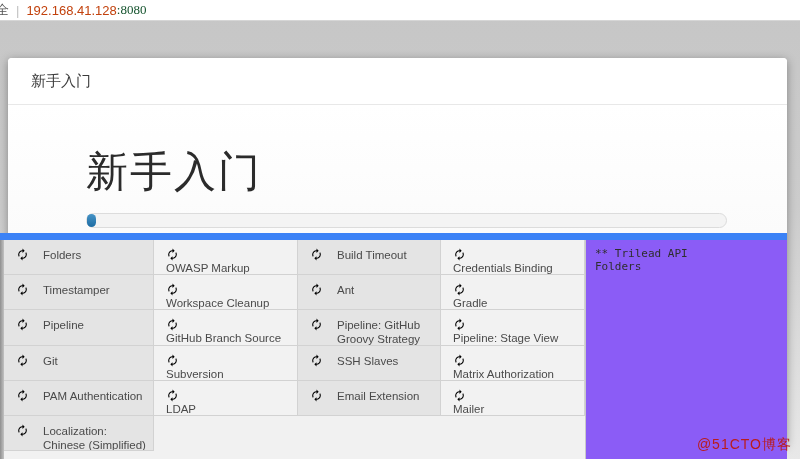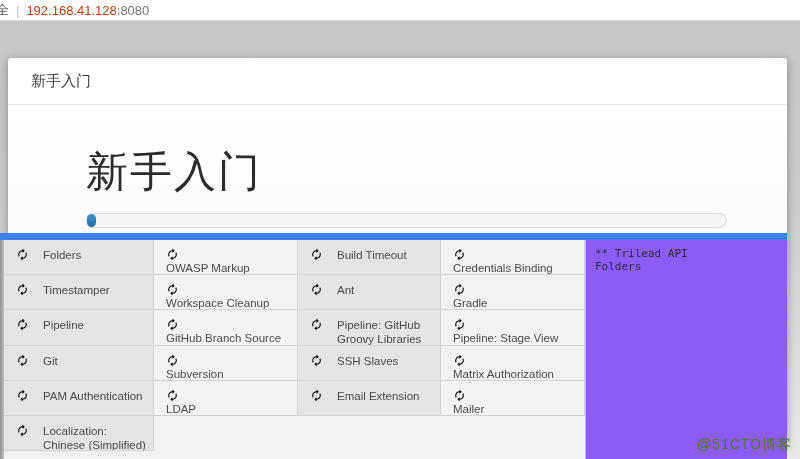--- a/index.html
+++ b/index.html
@@ -13,21 +13,21 @@
   
   .address-bar {
     position: absolute; left: 0; top: 0; width: 800px; height: 21px;
     background: #ffffff; border-bottom: 1px solid #d6d6d6;
     display: flex; align-items: center; font-size: 13px; color: #333;
     white-space: nowrap; overflow: hidden;
   }
   .address-bar .prefix { margin-left: -4px; color: #555; }
   .address-bar .sep { color: #c0c0c0; margin: 0 7px; }
   .address-bar .host { color: #c2410c; }
-  .address-bar .port { color: #737373; }
+  .address-bar .port { color: #14532d; font-family: Liberation Serif, serif; }
 
   
   .modal {
     position: absolute; left: 8px; top: 38px; width: 779px; height: 387px;
     background: #ffffff; border-radius: 4px;
     box-shadow: 0 2px 10px rgba(0,0,0,0.35);
     margin-top: 20px;
   }
   .modal-header {
     height: 47px; border-bottom: 1px solid #e8e8e8;
@@ -87,21 +87,21 @@
   .console {
     flex: 1; border-left: 1px solid #c9c9c9; background: #8b5cf6;
     font-family: "DejaVu Sans Mono", monospace;
     font-size: 11px; color: #2e2e2e; line-height: 13px;
     padding: 7px 6px 0 9px;
   }
 
   
   .watermark {
     position: absolute; right: 8px; bottom: 5px;
-    font-size: 14px; color: #4d7c0f; letter-spacing: 1px; margin-left: 12px;
+    font-size: 14px; color: #b91c1c; letter-spacing: 1px; margin-left: 12px;
   }
 </style>
 </head>
 <body>
 
 <svg width="0" height="0" style="position:absolute">
   <defs>
     <path id="sync-path" d="M12 6v3l4-4-4-4v3c-4.42 0-8 3.58-8 8 0 1.57.46 3.03 1.24 4.26L6.7 14.8c-.45-.83-.7-1.79-.7-2.8 0-3.31 2.69-6 6-6zm6.76 1.74L17.3 9.2c.44.84.7 1.79.7 2.8 0 3.31-2.69 6-6 6v-3l-4 4 4 4v-3c4.42 0 8-3.58 8-8 0-1.57-.46-3.03-1.24-4.26z"></path>
   </defs>
 </svg>
@@ -185,21 +185,21 @@
         <div class="plugin-cell cell-light">
     <svg class="spinner" viewBox="0 0 24 24" aria-hidden="true">
       <use href="#sync-path"></use>
     </svg>
     <span class="plugin-label">GitHub Branch Source</span>
   </div>
         <div class="plugin-cell cell-dark">
     <svg class="spinner" viewBox="0 0 24 24" aria-hidden="true">
       <use href="#sync-path"></use>
     </svg>
-    <span class="plugin-label">Pipeline: GitHub Groovy Libraries</span>
+    <span class="plugin-label">Pipeline: GitHub Groovy Strategy</span>
   </div>
         <div class="plugin-cell cell-light">
     <svg class="spinner" viewBox="0 0 24 24" aria-hidden="true">
       <use href="#sync-path"></use>
     </svg>
     <span class="plugin-label">Pipeline: Stage View</span>
   </div>
         <div class="plugin-cell cell-dark">
     <svg class="spinner" viewBox="0 0 24 24" aria-hidden="true">
       <use href="#sync-path"></use>

